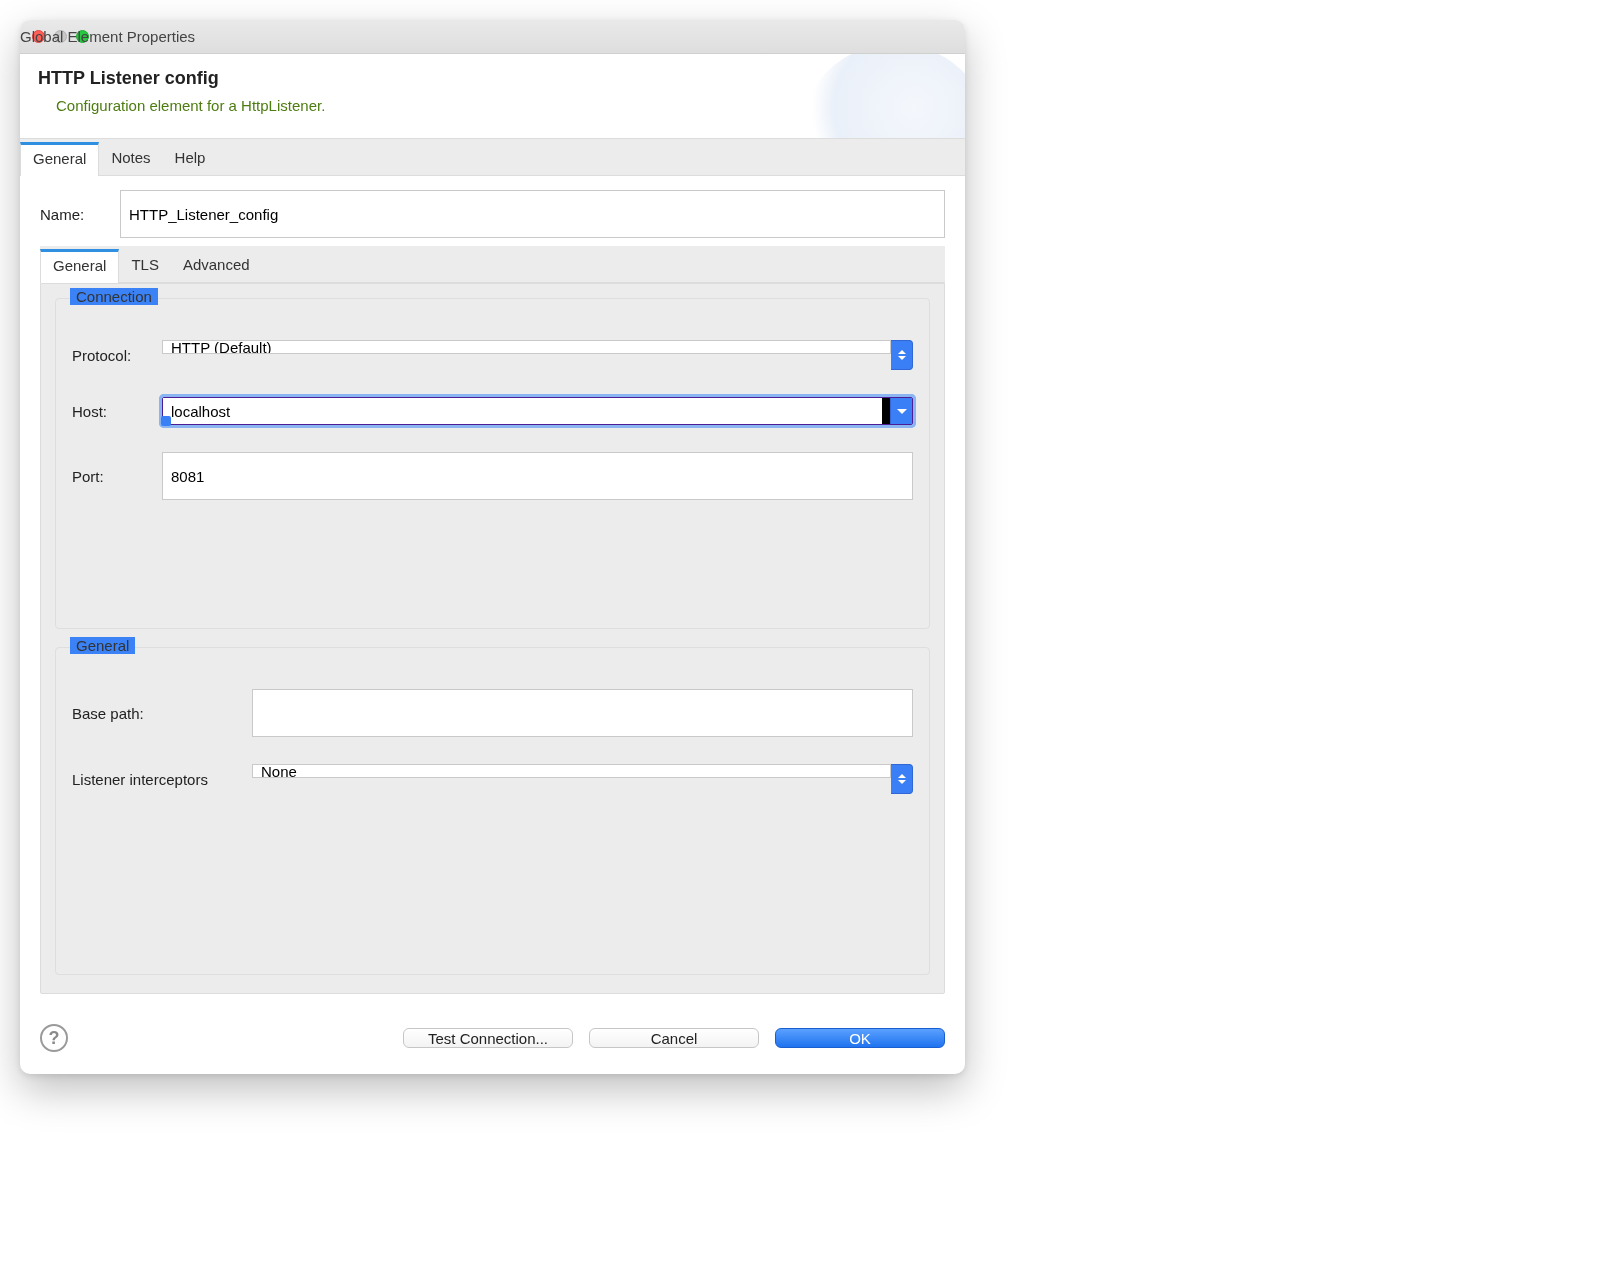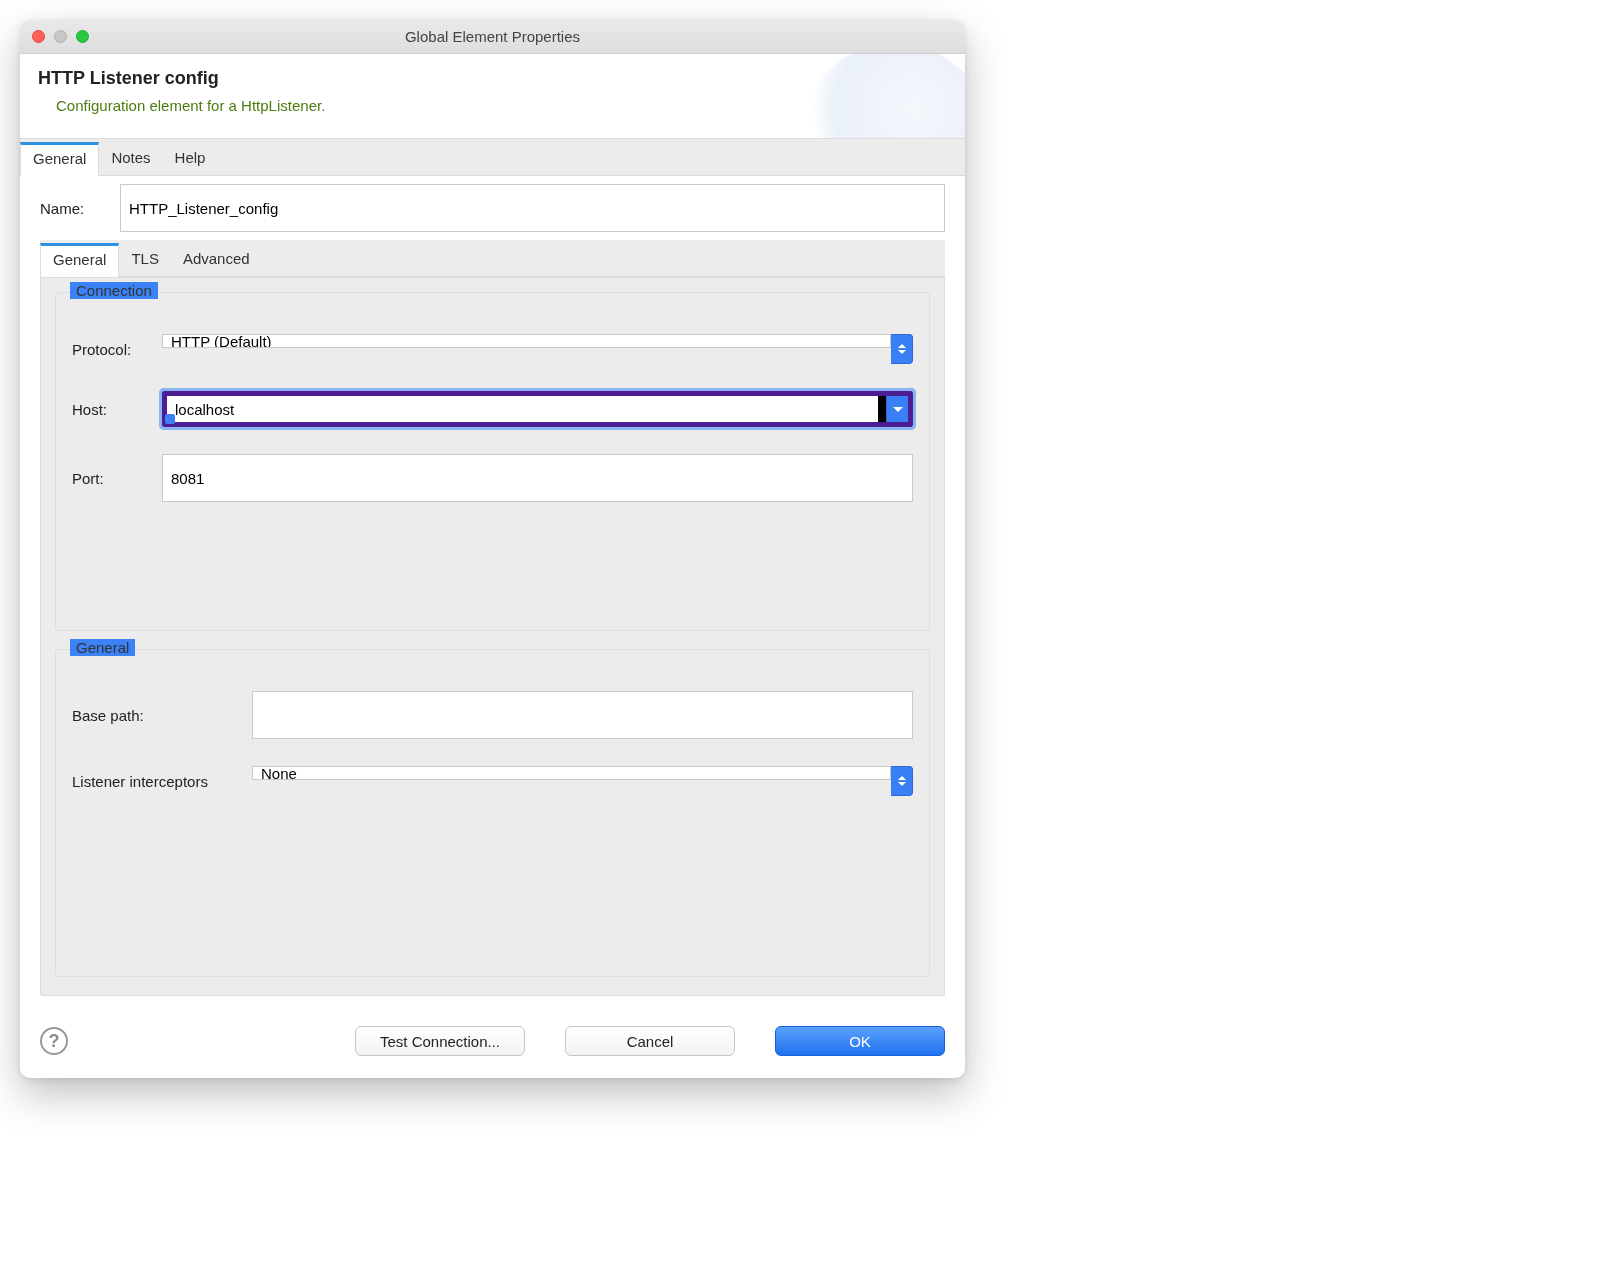--- a/index.html
+++ b/index.html
@@ -28,21 +28,21 @@
     align-items: center;
     padding: 0 12px;
     position: relative;
   }
   .traffic-lights { display: flex; gap: 9px; }
   .tl { width: 13px; height: 13px; border-radius: 50%; }
   .tl-close { background: #ff5f57; border: 0.5px solid #e24640; }
   .tl-min   { background: #c8c8c8; border: 0.5px solid #b0b0b0; }
   .tl-max   { background: #28c840; border: 0.5px solid #1faf34; }
   .titlebar-title {
-    position: absolute; left: 0; right: 0; text-align: center;
+    position: absolute; left: 0; right: 0; 
     font-size: 15px; color: #444; pointer-events: none;
   }
 
   .header-area {
     padding: 14px 18px 24px 18px;
     position: relative;
     background: #fff;
     overflow: hidden;
   }
   .header-title { font-size: 18px; font-weight: 700; }
@@ -68,21 +68,21 @@
   }
   .tab.active {
     background: #fff;
     border-top: 3px solid #2f8fe0;
     border-left: 1px solid #dcdcdc;
     border-right: 1px solid #dcdcdc;
     margin-bottom: -1px;
     padding-top: 5px;
   }
 
-  .form-body { padding: 8px 20px 12px 20px; }
+  .form-body { padding: 14px 20px 12px 20px; }
   .row { display: flex; align-items: center; margin-bottom: 8px; }
   .lbl { width: 80px; font-size: 15px; }
   .txt {
     flex: 1; height: 48px; font-size: 15px; padding: 3px 8px;
     border: 1px solid #c9c9c9; background: #fff;
   }
 
   .inner-tabs-wrap { margin-top: 6px; }
   .inner-tab-area {
     background: #ececec;
@@ -117,21 +117,21 @@
     border-radius: 0 4px 4px 0;
   }
   .spin-btn .tri-up, .spin-btn .tri-down {
     width: 0; height: 0; border-left: 4px solid transparent; border-right: 4px solid transparent;
   }
   .spin-btn .tri-up { border-bottom: 4px solid #fff; margin-bottom: 2px; }
   .spin-btn .tri-down { border-top: 4px solid #fff; }
 
   .combowrap {
     flex: 1; display: flex; position: relative;
-    background: #000000; border: 5px solid #4c1d95;
+    background: #000000; border: 1px solid #4c1d95;
     outline: 3px solid #8ab4f2; outline-offset: 0;
     border-radius: 2px;
     gap: 8px;
   }
   .combowrap.focused { box-shadow: 0 0 0 3px rgba(76,139,245,0.55); }
   .combowrap input {
     flex: 1; border: none; outline: none; height: 26px; font-size: 15px; padding: 2px 8px;
   }
   .combo-info {
     position: absolute; left: -2px; bottom: -2px; width: 10px; height: 10px;
@@ -159,22 +159,22 @@
     display: flex; align-items: center; padding: 18px 20px 22px 20px;
   }
   .help-circle {
     width: 28px; height: 28px; border-radius: 50%;
     border: 2px solid #9a9a9a; color: #8a8a8a;
     display: flex; align-items: center; justify-content: center;
     font-size: 18px; font-weight: 600;
   }
   .footer-spacer { flex: 1; }
   .btn {
-    height: 30px; min-width: 170px; padding: 0 16px;
-    font-size: 15px; border-radius: 6px; margin-left: 40px;
+    height: 20px; min-width: 170px; padding: 0 16px;
+    font-size: 15px; border-radius: 6px; margin-left: 16px;
     border: 1px solid #c6c6c6;
     background: linear-gradient(#ffffff, #f3f3f3);
     color: #222;
   }
   .btn.primary {
     background: linear-gradient(#5aa0ff, #1f73f0);
     border: 1px solid #1a5fd0; color: #fff;
   }
 </style>
 </head>

